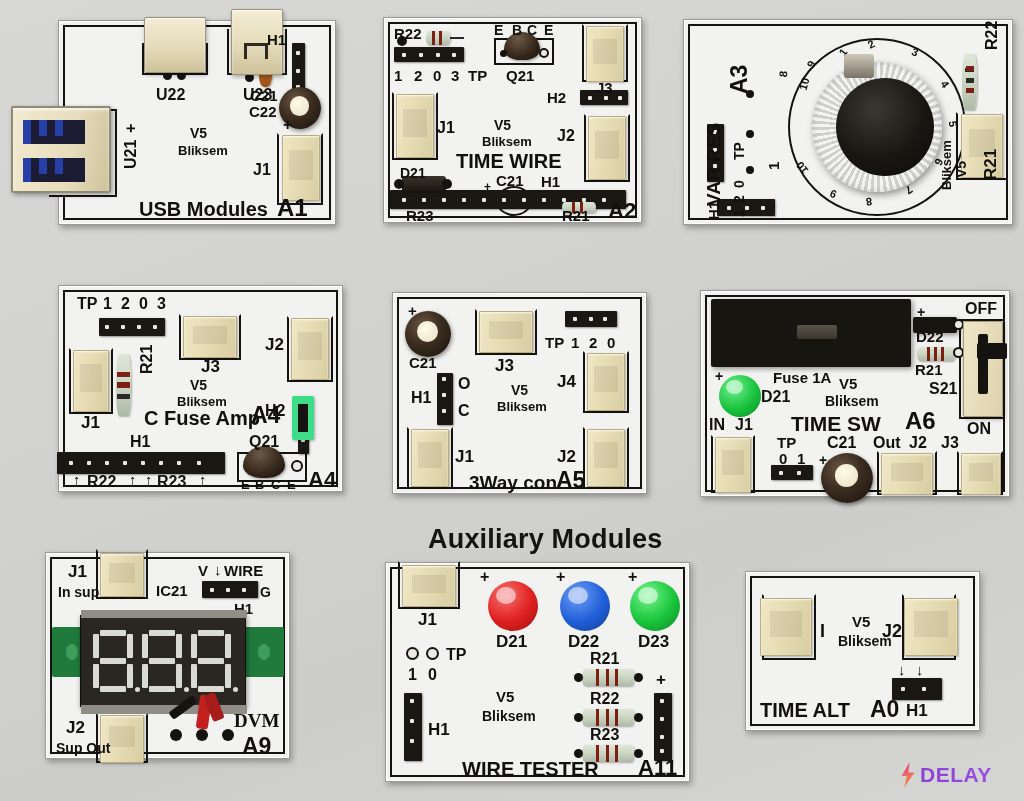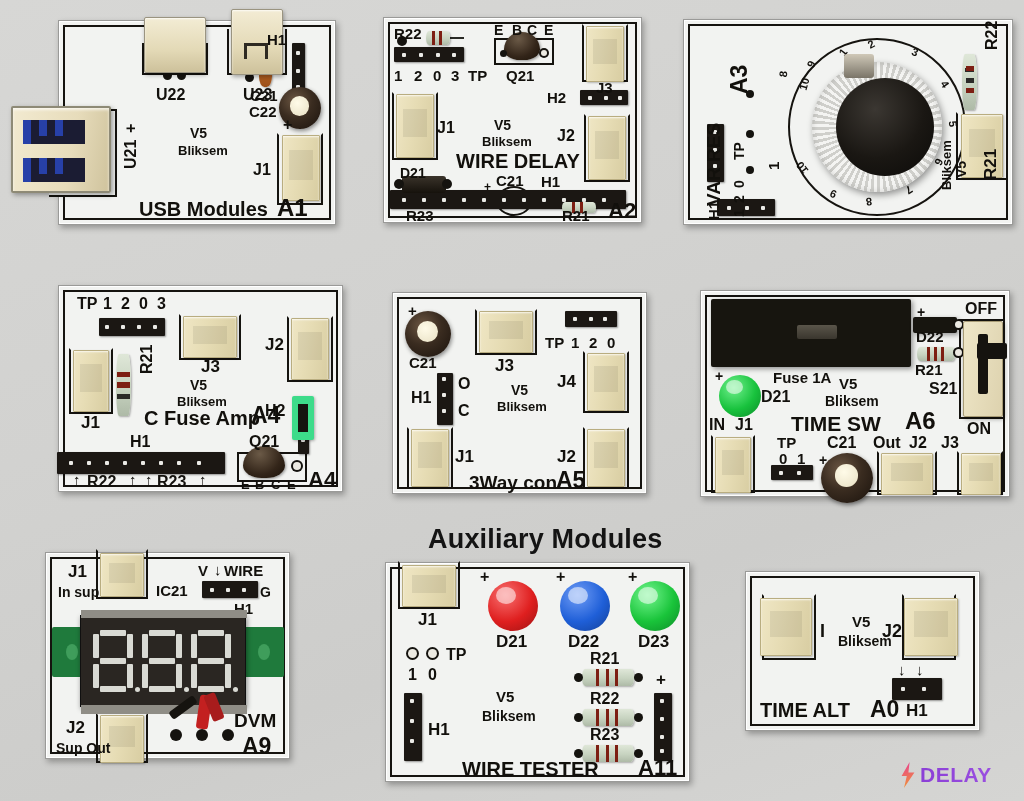--- a/index.html
+++ b/index.html
@@ -240,21 +240,21 @@
   <span class="silk" style="left:53px;top:102px;font-size:16px;">J1</span>
 
   <div class="jbrk" style="left:200px;top:96px;width:46px;height:68px;"></div>
   <div class="jst" style="left:204px;top:98px;width:38px;height:64px;">
       <i></i>
     </div>
   <span class="silk" style="left:173px;top:110px;font-size:16px;">J2</span>
 
   <span class="silk thin" style="left:110px;top:100px;font-size:14px;">V5</span>
   <span class="silk thin" style="left:98px;top:117px;font-size:13px;">Bliksem</span>
-  <span class="silk" style="left:72px;top:133px;font-size:20px;">WIRE DELAY</span>
+  <span class="silk" style="left:72px;top:133px;font-size:20px;">TIME WIRE</span>
 
   <span class="silk" style="left:16px;top:148px;font-size:14px;">D21</span>
   <div style="position:absolute;left:18px;top:158px;width:44px;height:17px;border-radius:3px;background:linear-gradient(180deg,#3a332a,#16120c);z-index:5;"></div>
   <div class="dot" style="left:10px;top:161px;width:10px;height:10px;"></div>
   <div class="dot" style="left:58px;top:161px;width:10px;height:10px;"></div>
   <span class="silk" style="left:112px;top:155px;font-size:15px;">C21</span>
   <span class="silk" style="left:100px;top:163px;font-size:12px;">+</span>
   <div style="position:absolute;left:112px;top:168px;width:36px;height:30px;border:2px solid #15130f;border-radius:50%;z-index:3;"></div>
   <span class="silk" style="left:157px;top:156px;font-size:15px;">H1</span>
   <div class="hdr" style="left:6px;top:172px;width:236px;height:19px;">
@@ -609,21 +609,21 @@
   </div>
 
   <div class="wirek" style="left:122px;top:150px;width:30px;height:9px;background:#15130f;transform:rotate(-36deg);"></div>
   <div class="wirek" style="left:152px;top:142px;width:12px;height:34px;background:#c32020;transform:rotate(8deg);"></div>
   <div class="wirek" style="left:162px;top:140px;width:12px;height:28px;background:#a81c1c;transform:rotate(-22deg);"></div>
 
   <div class="dot" style="left:124px;top:176px;width:12px;height:12px;"></div>
   <div class="dot" style="left:150px;top:176px;width:12px;height:12px;"></div>
   <div class="dot" style="left:176px;top:176px;width:12px;height:12px;"></div>
 
-  <span class="silk" style="left:188px;top:158px;font-size:19px;">DVM</span>
+  <span class="silk" style="left:188px;top:158px;font-size:19px;font-family:Liberation Serif, serif;">DVM</span>
   <span class="silk" style="left:196px;top:182px;font-size:23px;">A9</span>
 
   <span class="silk" style="left:20px;top:166px;font-size:17px;">J2</span>
   <span class="silk thin" style="left:10px;top:188px;font-size:14px;">Sup Out</span>
   <div class="jbrk" style="left:50px;top:160px;width:52px;height:50px;"></div>
   <div class="jst" style="left:54px;top:162px;width:44px;height:48px;">
       <i></i>
     </div>
 </div>
 

